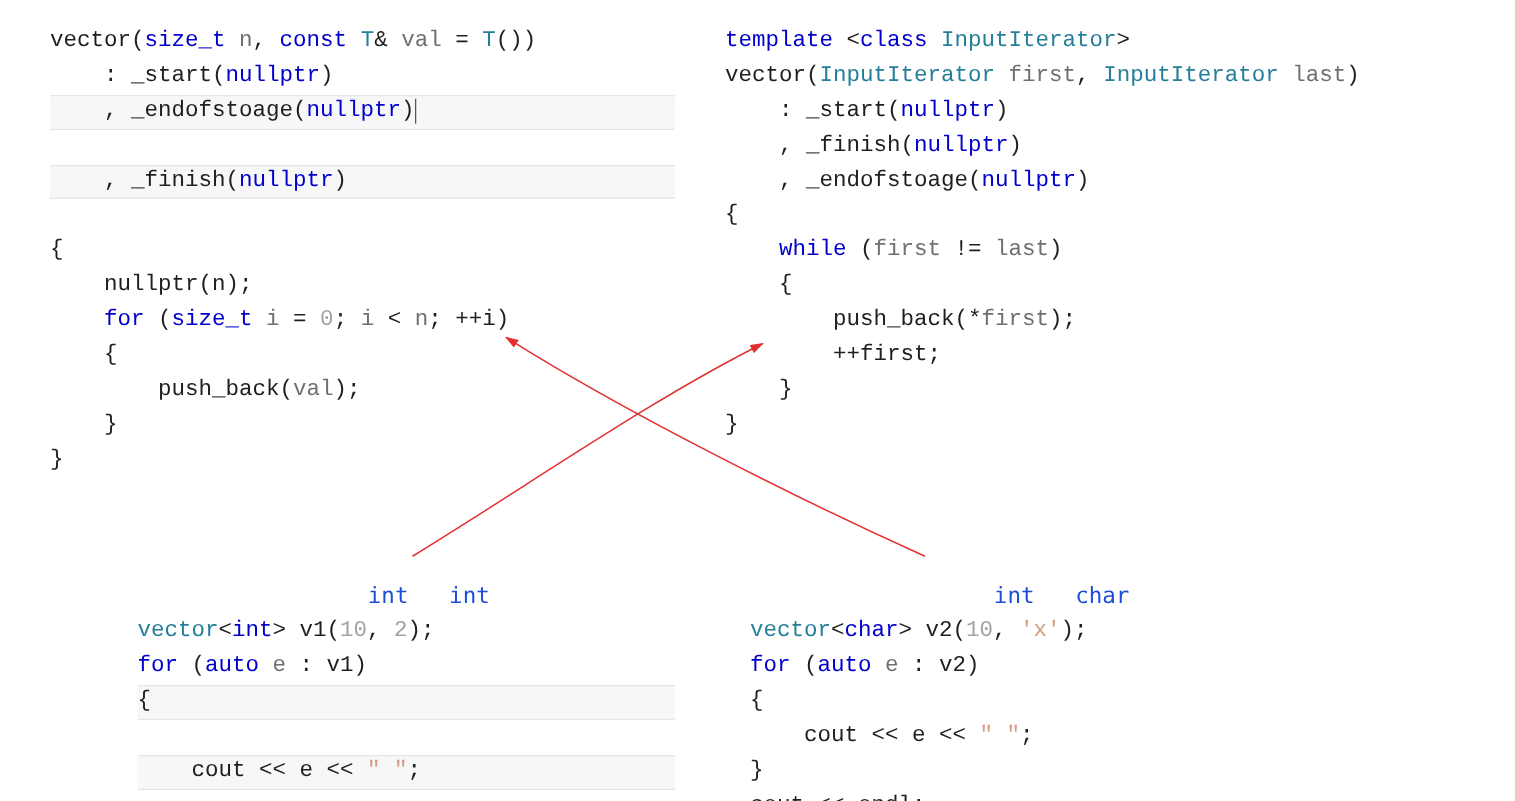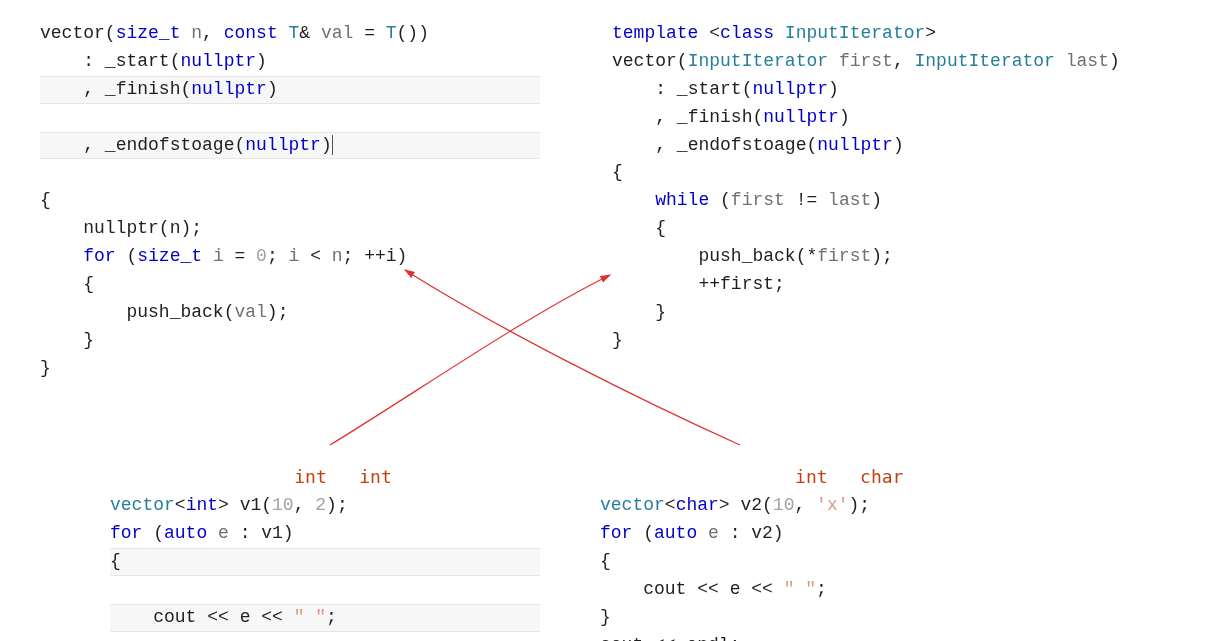--- a/index.html
+++ b/index.html
@@ -9,21 +9,21 @@
     font-family: Consolas, "Courier New", monospace;
     font-size: 18px;
     line-height: 1.55;
     color: #1f1f1f;
     width: 1212px;
     box-sizing: border-box;
     position: relative;
   }
   .cols {
     display: flex;
-    gap: 72px;
+    gap: 40px;
   }
   .col {
     flex: 0 0 auto;
   }
   .col-left { width: 500px; }
   .col-right { width: 580px; }
   pre {
     margin: 0;
     font-family: inherit;
     white-space: pre;
@@ -41,21 +41,21 @@
     border-left:1px solid #555;
     height:1.1em;
     vertical-align:text-bottom;
   }
   .hl-line {
     background: #f7f7f7;
     display:block;
     box-shadow: inset 0 -1px 0 #e6e6e6, inset 0 1px 0 #e6e6e6;
   }
   .annot {
-    color:#c2410c;
+    color:#1d4ed8;
     font-family: Consolas, monospace;
   }
   .annot-row {
     display:flex;
     gap:60px;
     margin-top:80px;
   }
   .annot-col-left { width: 430px; margin-left:70px;}
   .annot-col-right { width: 480px; }
   svg.overlay {
@@ -65,22 +65,22 @@
   }
 </style>
 </head>
 <body>
 
 <div class="cols">
 
   <div class="col col-left">
 <pre><span><span>vector(</span><span class="kw">size_t</span> <span class="id">n</span><span>, </span><span class="kw">const</span> <span class="type">T</span><span>&amp;</span> <span class="id">val</span><span> = </span><span class="type">T</span><span>())</span></span>
 <span>    <span>: </span><span>_start</span>(<span class="kw">nullptr</span>)</span>
+<span class="hl-line">    <span>, </span><span>_endofstoage</span>(<span class="kw">nullptr</span>)<span class="cursor"></span></span>
 <span class="hl-line">    <span>, </span><span>_finish</span>(<span class="kw">nullptr</span>)</span>
-<span class="hl-line">    <span>, </span><span>_endofstoage</span>(<span class="kw">nullptr</span>)<span class="cursor"></span></span>
 <span>{</span>
 <span>    <span>nullptr(n);</span></span>
 <span>    <span class="kw">for</span> <span>(</span><span class="kw">size_t</span> <span class="id">i</span> = <span class="lit">0</span><span>; </span><span class="id">i</span> &lt; <span class="id">n</span><span>; </span><span>++i)</span></span>
 <span>    {</span>
 <span>        <span>push_back(</span><span class="id">val</span><span>);</span></span>
 <span>    }</span>
 <span>}</span></pre>
   </div>
 
   <div class="col col-right">

